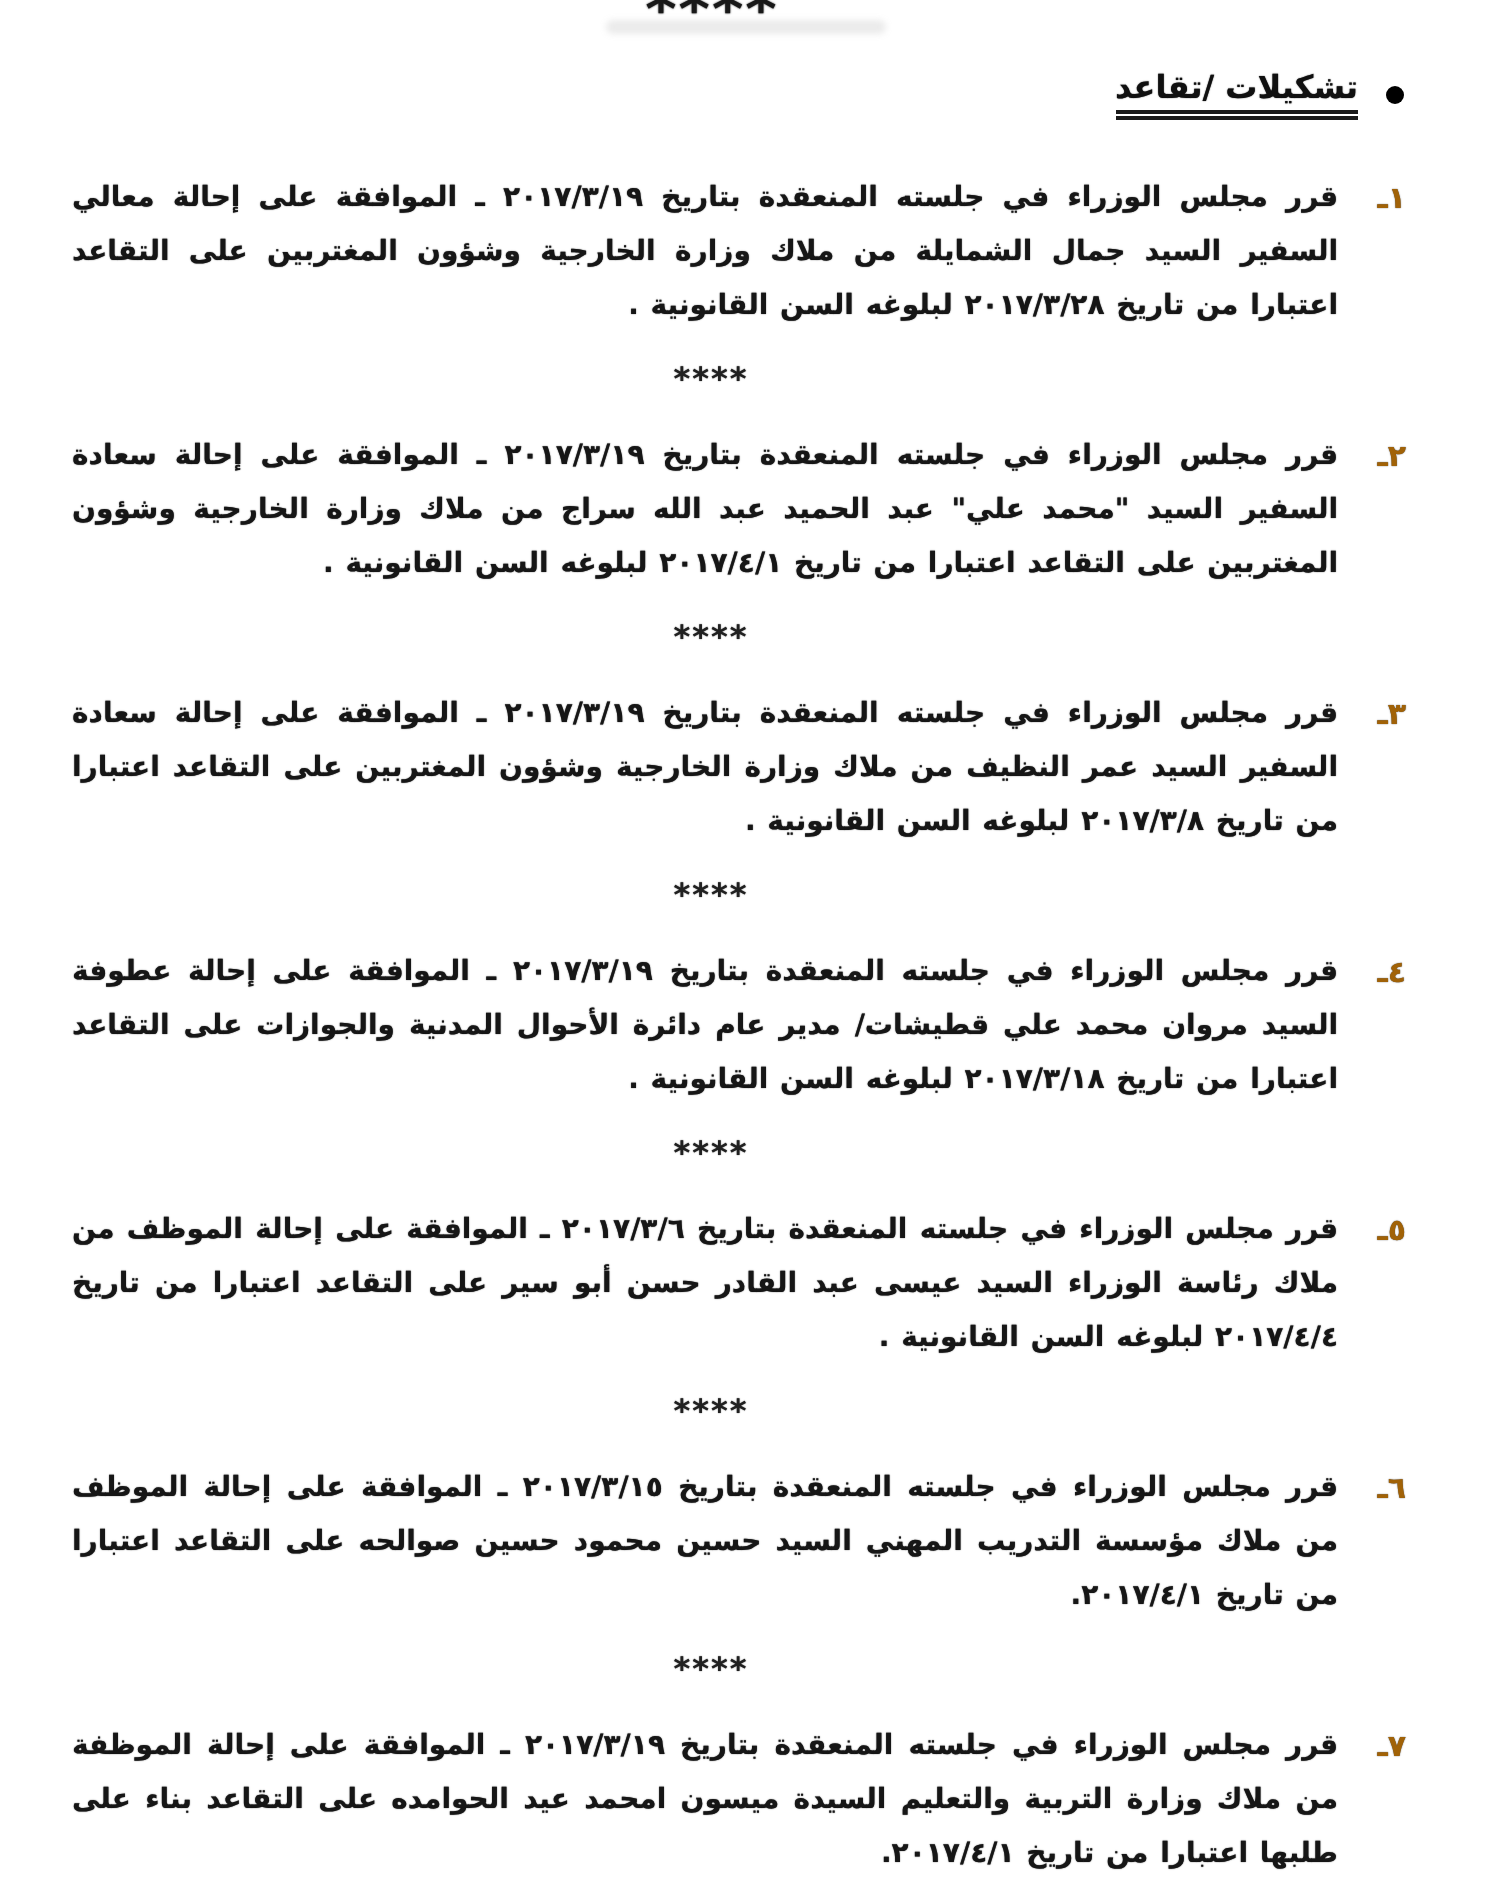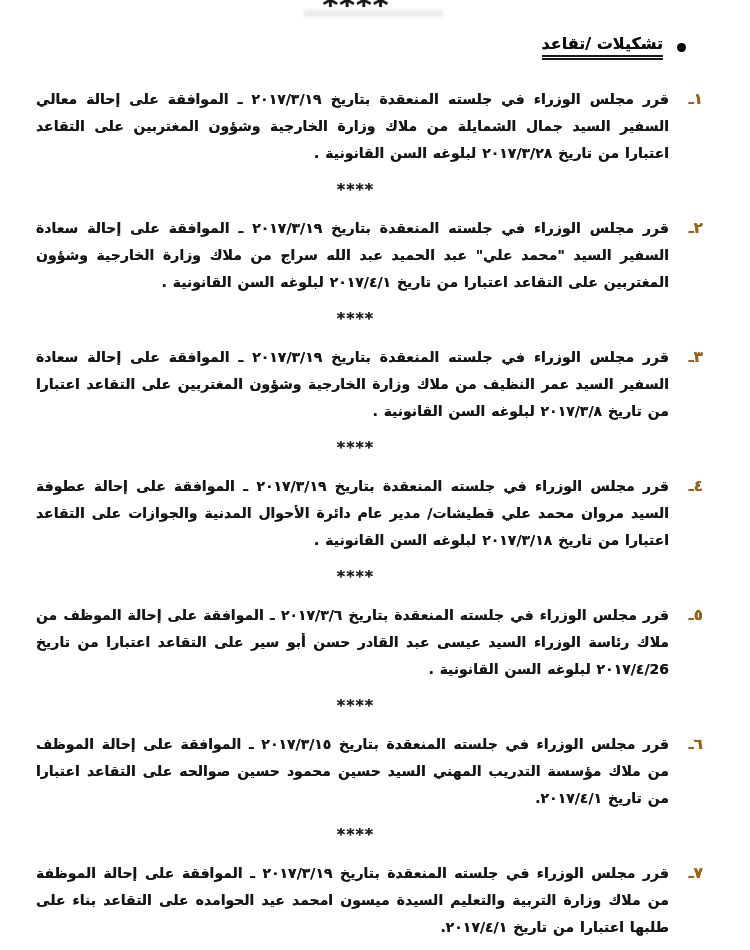--- a/index.html
+++ b/index.html
@@ -43,21 +43,21 @@
     top: 10px; left: 303px;
     width: 140px; height: 7px;
     background: rgba(130,130,130,0.16);
     border-radius: 4px;
     filter: blur(1.5px);
   }
   .header {
     display: flex;
     align-items: center;
     gap: 14px;
-    padding: 34px 64px 0 0;
+    padding: 34px 48px 0 0;
   }
   .bullet {
     flex: 0 0 auto;
     width: 9px; height: 9px;
     border-radius: 50%;
     background: #000;
   }
   .header-text {
     font-size: 16px;
     font-weight: bold;
@@ -143,21 +143,21 @@
     <div class="sep">****</div>
 
     <div class="item">
       <span class="marker">٤ـ</span>
       <p class="text">قرر مجلس الوزراء في جلسته المنعقدة بتاريخ ٢٠١٧/٣/١٩ ـ الموافقة على إحالة عطوفة السيد مروان محمد علي قطيشات/ مدير عام دائرة الأحوال المدنية والجوازات على التقاعد اعتبارا من تاريخ ٢٠١٧/٣/١٨ لبلوغه السن القانونية .</p>
     </div>
     <div class="sep">****</div>
 
     <div class="item">
       <span class="marker">٥ـ</span>
-      <p class="text">قرر مجلس الوزراء في جلسته المنعقدة بتاريخ ٢٠١٧/٣/٦ ـ الموافقة على إحالة الموظف من ملاك رئاسة الوزراء السيد عيسى عبد القادر حسن أبو سير على التقاعد اعتبارا من تاريخ ٢٠١٧/٤/26 لبلوغه السن القانونية .</p>
+      <p class="text">قرر مجلس الوزراء في جلسته المنعقدة بتاريخ ٢٠١٧/٣/٦ ـ الموافقة على إحالة الموظف من ملاك رئاسة الوزراء السيد عيسى عبد القادر حسن أبو سير على التقاعد اعتبارا من تاريخ ٢٠١٧/٤/٤ لبلوغه السن القانونية .</p>
     </div>
     <div class="sep">****</div>
 
     <div class="item">
       <span class="marker">٦ـ</span>
       <p class="text">قرر مجلس الوزراء في جلسته المنعقدة بتاريخ ٢٠١٧/٣/١٥ ـ الموافقة على إحالة الموظف من ملاك مؤسسة التدريب المهني السيد حسين محمود حسين صوالحه على التقاعد اعتبارا من تاريخ ٢٠١٧/٤/١.</p>
     </div>
     <div class="sep">****</div>
 
     <div class="item">

